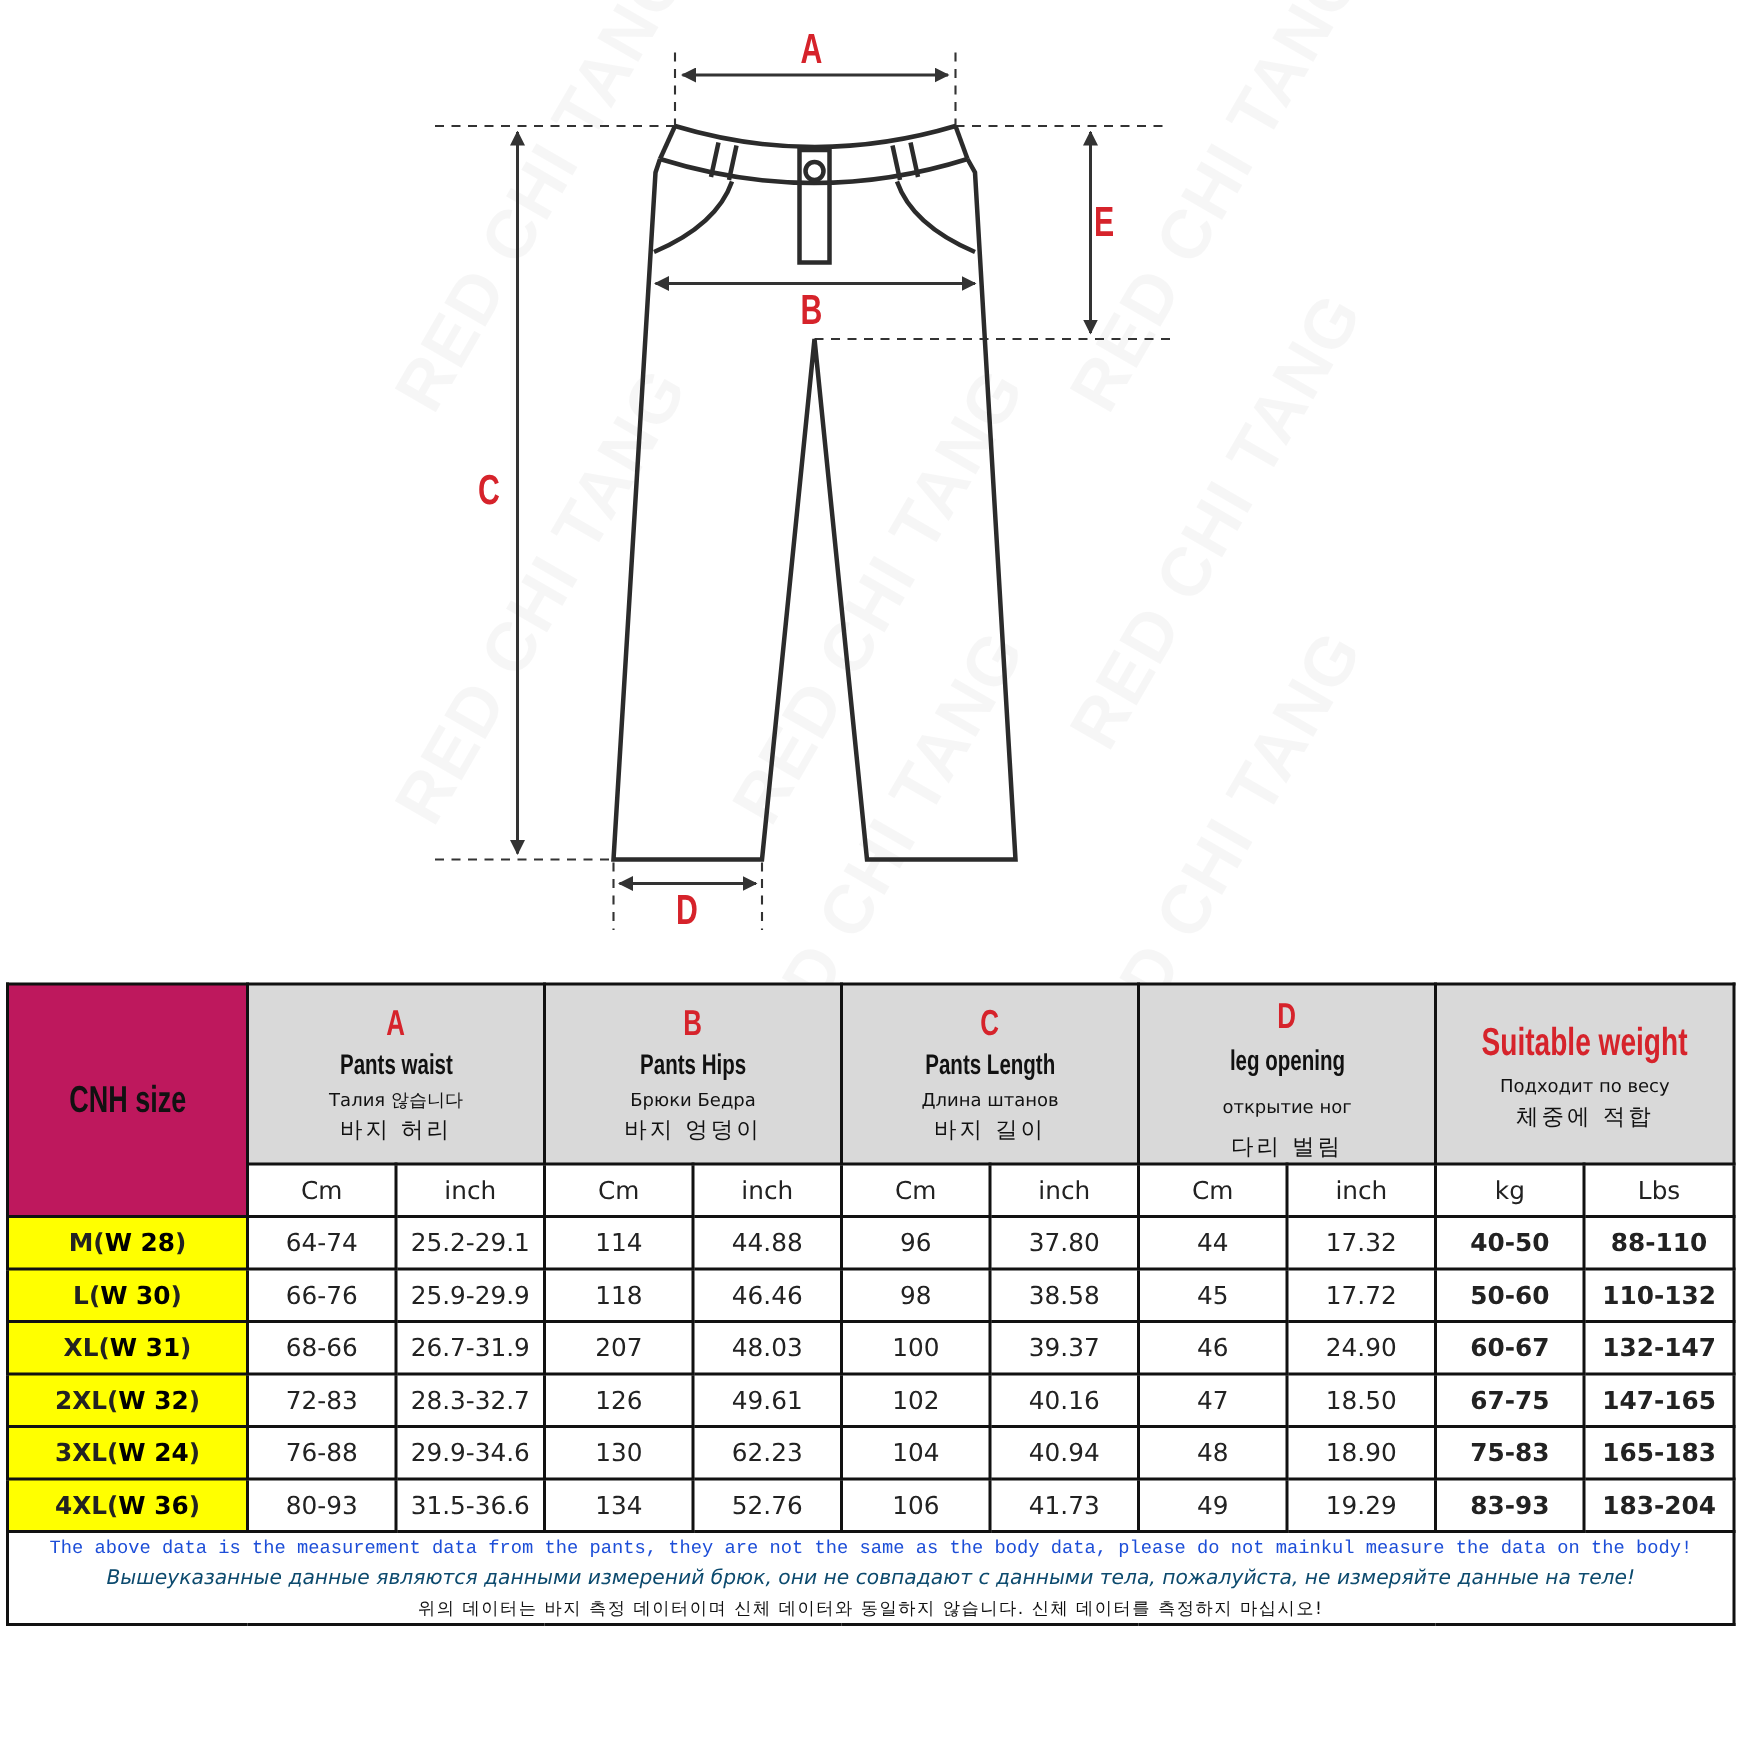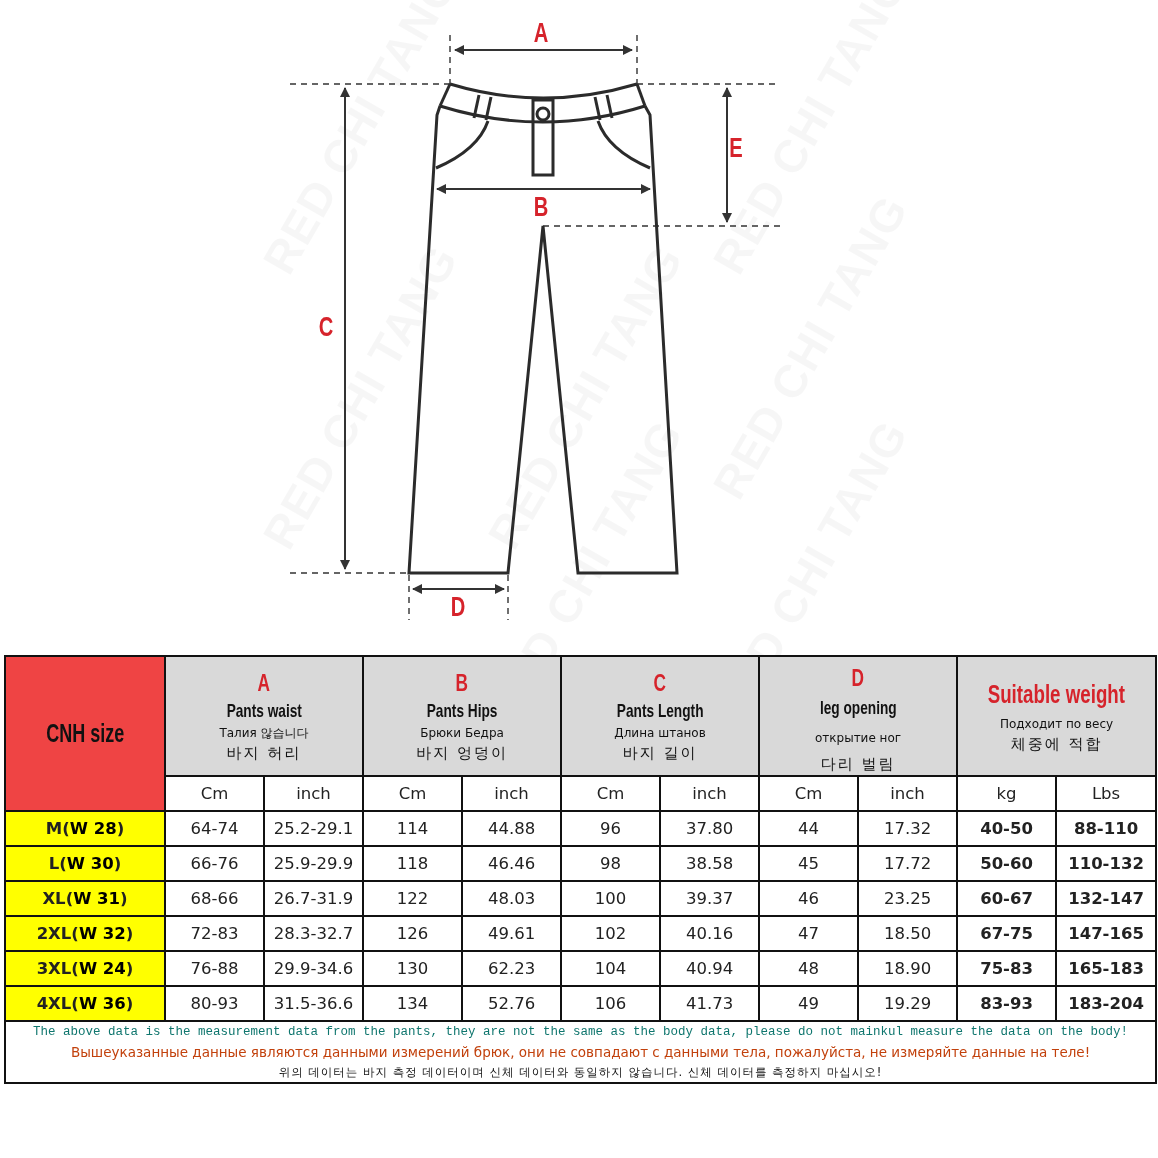--- a/index.html
+++ b/index.html
@@ -22,42 +22,42 @@
     table.size {
       position: absolute; left: 4px; top: 655px; width: 1151px;
       border-collapse: collapse; table-layout: fixed;
     }
     table.size td {
       border: 2px solid #111; text-align: center; vertical-align: middle;
       font-family: "DejaVu Sans", sans-serif; font-size: 16.5px; color: #222;
       padding: 0; height: 35px;
     }
     td.hdr { background: #d9d9d9; height: 142px; padding-top: 4px; }
-    td.cnh { background: #ef4444; }
+    td.cnh { background: #be185d; }
     .cond {
       display: inline-block; font-family: "Liberation Sans", sans-serif; font-weight: bold;
       transform: scaleX(0.72); white-space: nowrap;
     }
     .letter { color: #d6232b; font-size: 24px; line-height: 30px; }
     .en { color: #111; font-size: 19px; line-height: 26px; }
     .ru { font-family: "DejaVu Sans", sans-serif; font-size: 12px; color: #111; line-height: 18px; }
     .ko { font-family: "DejaVu Sans", sans-serif; font-size: 15px; color: #111; line-height: 22px; letter-spacing: 2px; }
     .cnh-label { font-size: 25px; color: #111; }
     .weight-title { color: #d6232b; font-size: 26px; line-height: 34px; }
     td.unit { height: 19px; font-size: 15px; line-height: 16px; }
     td.size-cell {
       background: #ffff00; font-family: "DejaVu Sans", sans-serif; font-weight: bold;
       font-size: 20px; color: #1a1a1a;
     }
     .wnum { color: #000000; }
     td.kg { color: #d6232b; font-weight: bold; }
     td.lbs { color: #2855a8; font-weight: bold; }
     td.note { height: 112px; border: 2px solid #111; }
-    .note-en { font-family: "Liberation Mono", "DejaVu Sans Mono", monospace; font-size: 12.5px; color: #0f766e; line-height: 20px; }
-    .note-ru { font-family: "DejaVu Sans", sans-serif; font-size: 13.5px; color: #c2410c; line-height: 20px; }
+    .note-en { font-family: "Liberation Mono", "DejaVu Sans Mono", monospace; font-size: 12.5px; color: #1d4ed8; line-height: 20px; }
+    .note-ru { font-family: "DejaVu Sans", sans-serif; font-size: 13.5px; color: #0c4a6e; line-height: 20px; font-style: italic; }
     .note-ko { font-family: "DejaVu Sans", sans-serif; font-size: 11.5px; color: #111; line-height: 20px; letter-spacing: 1px; }
   </style>
 </head>
 <body>
 
 <div id="diagram">
   <span class="wm" style="left:190px;top:95px;">RED CHI TANG</span>
   <span class="wm" style="left:640px;top:95px;">RED CHI TANG</span>
   <span class="wm" style="left:190px;top:370px;">RED CHI TANG</span>
   <span class="wm" style="left:415px;top:370px;">RED CHI TANG</span>
@@ -197,26 +197,26 @@
     <td>38.58</td>
     <td>45</td>
     <td>17.72</td>
     <td class="kg">50-60</td>
     <td class="lbs">110-132</td>
   </tr>
   <tr>
     <td class="size-cell"><span>XL</span>(<span class="wnum">W 31</span>)</td>
     <td>68-66</td>
     <td>26.7-31.9</td>
-    <td>122</td>
+    <td>207</td>
     <td>48.03</td>
     <td>100</td>
     <td>39.37</td>
     <td>46</td>
-    <td>23.25</td>
+    <td>24.90</td>
     <td class="kg">60-67</td>
     <td class="lbs">132-147</td>
   </tr>
   <tr>
     <td class="size-cell"><span>2XL</span>(<span class="wnum">W 32</span>)</td>
     <td>72-83</td>
     <td>28.3-32.7</td>
     <td>126</td>
     <td>49.61</td>
     <td>102</td>

